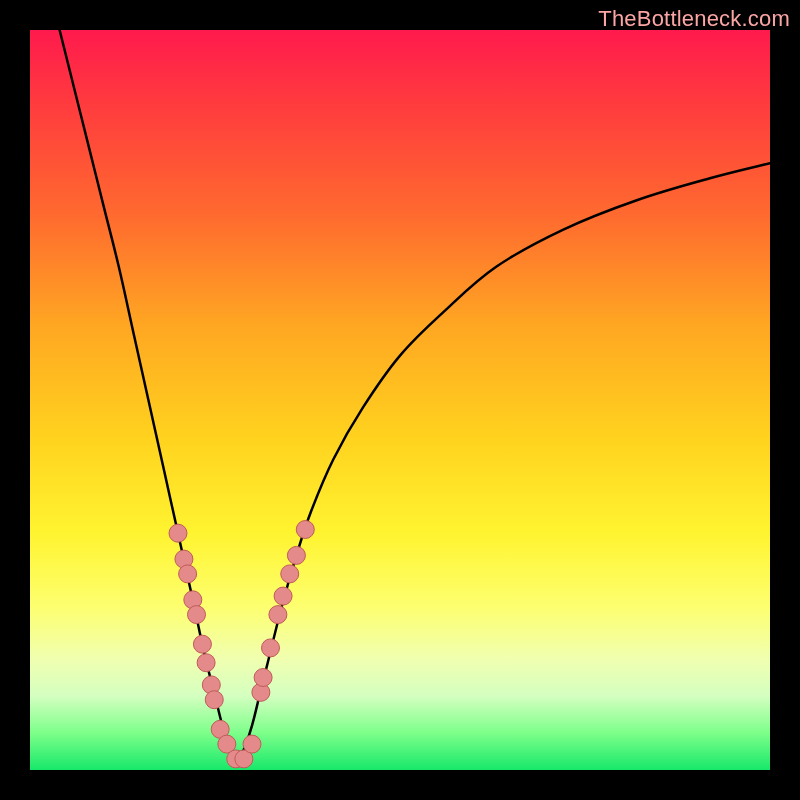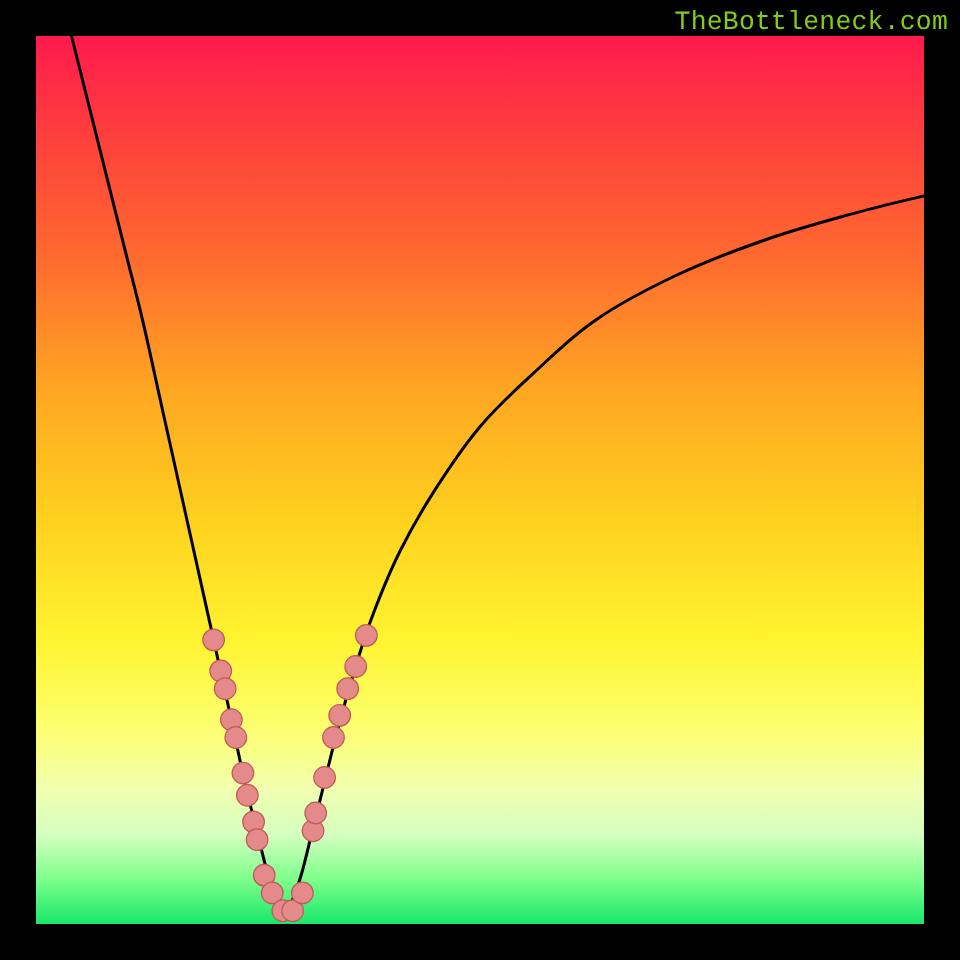--- a/index.html
+++ b/index.html
@@ -23,23 +23,23 @@
       #fff430 68%,
       #fdff70 78%,
       #f0ffb0 85%,
       #d4ffc0 90%,
       #7dff8a 95%,
       #17e86a 100%);
   }
   .watermark {
     position: absolute;
     top: 6px; right: 10px;
-    font-family: Liberation Mono, monospace;
+    font-family: Liberation Sans, sans-serif;
     font-size: 22px;
-    color: #84cc16;
+    color: #fca5a5;
     letter-spacing: 0.2px;
   }
   svg.curve {
     position: absolute;
     left: 0; top: 0;
     width: 740px; height: 740px;
     overflow: visible;
   }
 </style>
 </head>

